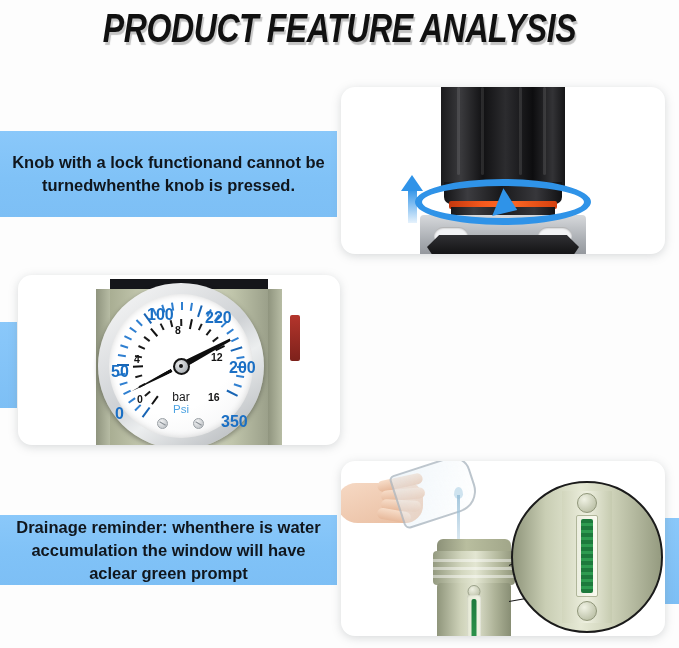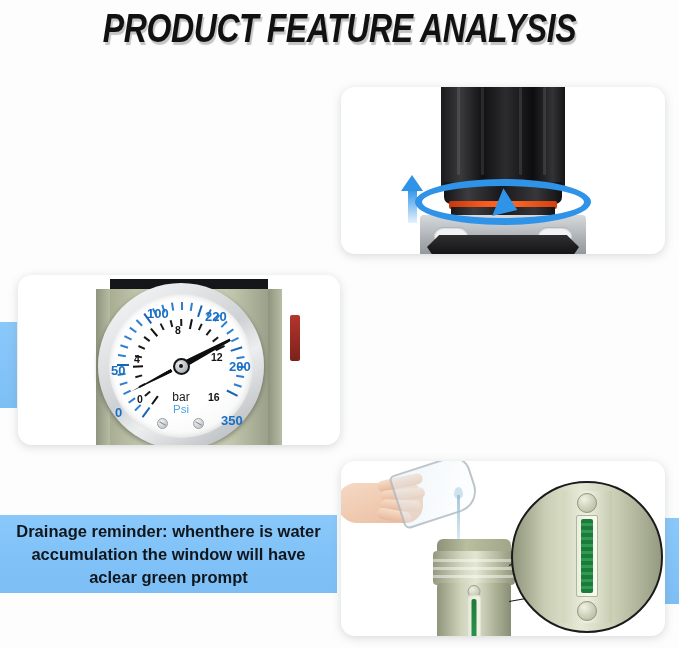--- a/index.html
+++ b/index.html
@@ -38,21 +38,21 @@
     color:#10161d;
     font-size:16.5px;
     font-weight:700;
     line-height:23px;
     text-align:center;
     padding:0 14px;
   }
   #band-1{left:0;top:131px;width:337px;height:86px;}
   #band-1 p{padding:0 10px;}
   #band-2{left:347px;top:322px;width:332px;height:86px;}
-  #band-3{left:0;top:515px;width:337px;height:78px;}
+  #band-3{left:0;top:515px;width:337px;height:70px;}
 
   
   .sliver{position:absolute;background:linear-gradient(180deg,#8ac8fa,#7dbff5);}
   #sliver-left{left:0;top:322px;width:17px;height:86px;}
   #sliver-right{left:663px;top:518px;width:16px;height:86px;}
 
   
   .card{
     position:absolute;background:#ffffff;border-radius:14px;
     box-shadow:0 2px 10px rgba(120,125,130,0.28);
@@ -148,21 +148,21 @@
     position:absolute;left:11px;top:11px;width:144px;height:144px;border-radius:50%;
     background:radial-gradient(circle at 38% 32%,#ffffff 55%,#f0f1f2 100%);
     box-shadow:inset 0 0 7px rgba(0,0,0,0.16);
   }
   .tick{position:absolute;left:50%;top:50%;transform-origin:0 0;}
   .tick i{display:block;background:#1b5fa8;}
   .tick.blue i{width:8px;height:1.6px;background:#2f7fd0;}
   .tick.blue.maj i{width:12px;height:2.3px;background:#1764b4;}
   .tick.black i{width:7px;height:1.6px;background:#1a1a1a;}
   .tick.black.maj i{width:10px;height:2.2px;background:#111;}
-  .lbl{position:absolute;font-size:13px;font-weight:700;line-height:1;}
+  .lbl{position:absolute;font-size:16px;font-weight:700;line-height:1;}
   .lbl.blue{color:#1a6fc4;}
   .lbl.blk{color:#141414;font-size:10.5px;}
   .needle{
     position:absolute;left:50%;top:50%;width:112px;height:7px;
     transform-origin:50% 50%;transform:translate(-50%,-50%) rotate(-28deg);
   }
   .needle:before{content:"";position:absolute;left:0;top:1px;width:46px;height:4px;
     background:#0e0e0e;clip-path:polygon(0 40%,100% 0,100% 100%);}
   .needle:after{content:"";position:absolute;right:0;top:0;width:58px;height:7px;
     background:#0e0e0e;clip-path:polygon(0 0,100% 32%,100% 68%,0 100%);}
@@ -219,20 +219,23 @@
     background:radial-gradient(circle at 35% 30%,#f0f2e4,#adb396);border:1.5px solid #8f9579;box-sizing:border-box;}
   .callout{position:absolute;background:#1b1b1b;height:1px;transform-origin:0 50%;}
 </style>
 </head>
 <body>
 
 <div class="page">
 
   <div class="title">PRODUCT FEATURE ANALYSIS</div>
 
+  <div class="band" id="band-1">
+    <p>Knob with a lock functionand cannot be turnedwhenthe knob is pressed.</p>
+  </div>
 
   <div class="card" id="card-knob">
     <div class="scene">
       <div class="knob-body">
         <div class="knob-flute" style="left:16px"></div>
         <div class="knob-flute" style="left:40px"></div>
         <div class="knob-flute" style="left:78px"></div>
         <div class="knob-flute" style="left:102px"></div>
       </div>
       <div class="knob-cap"></div>

